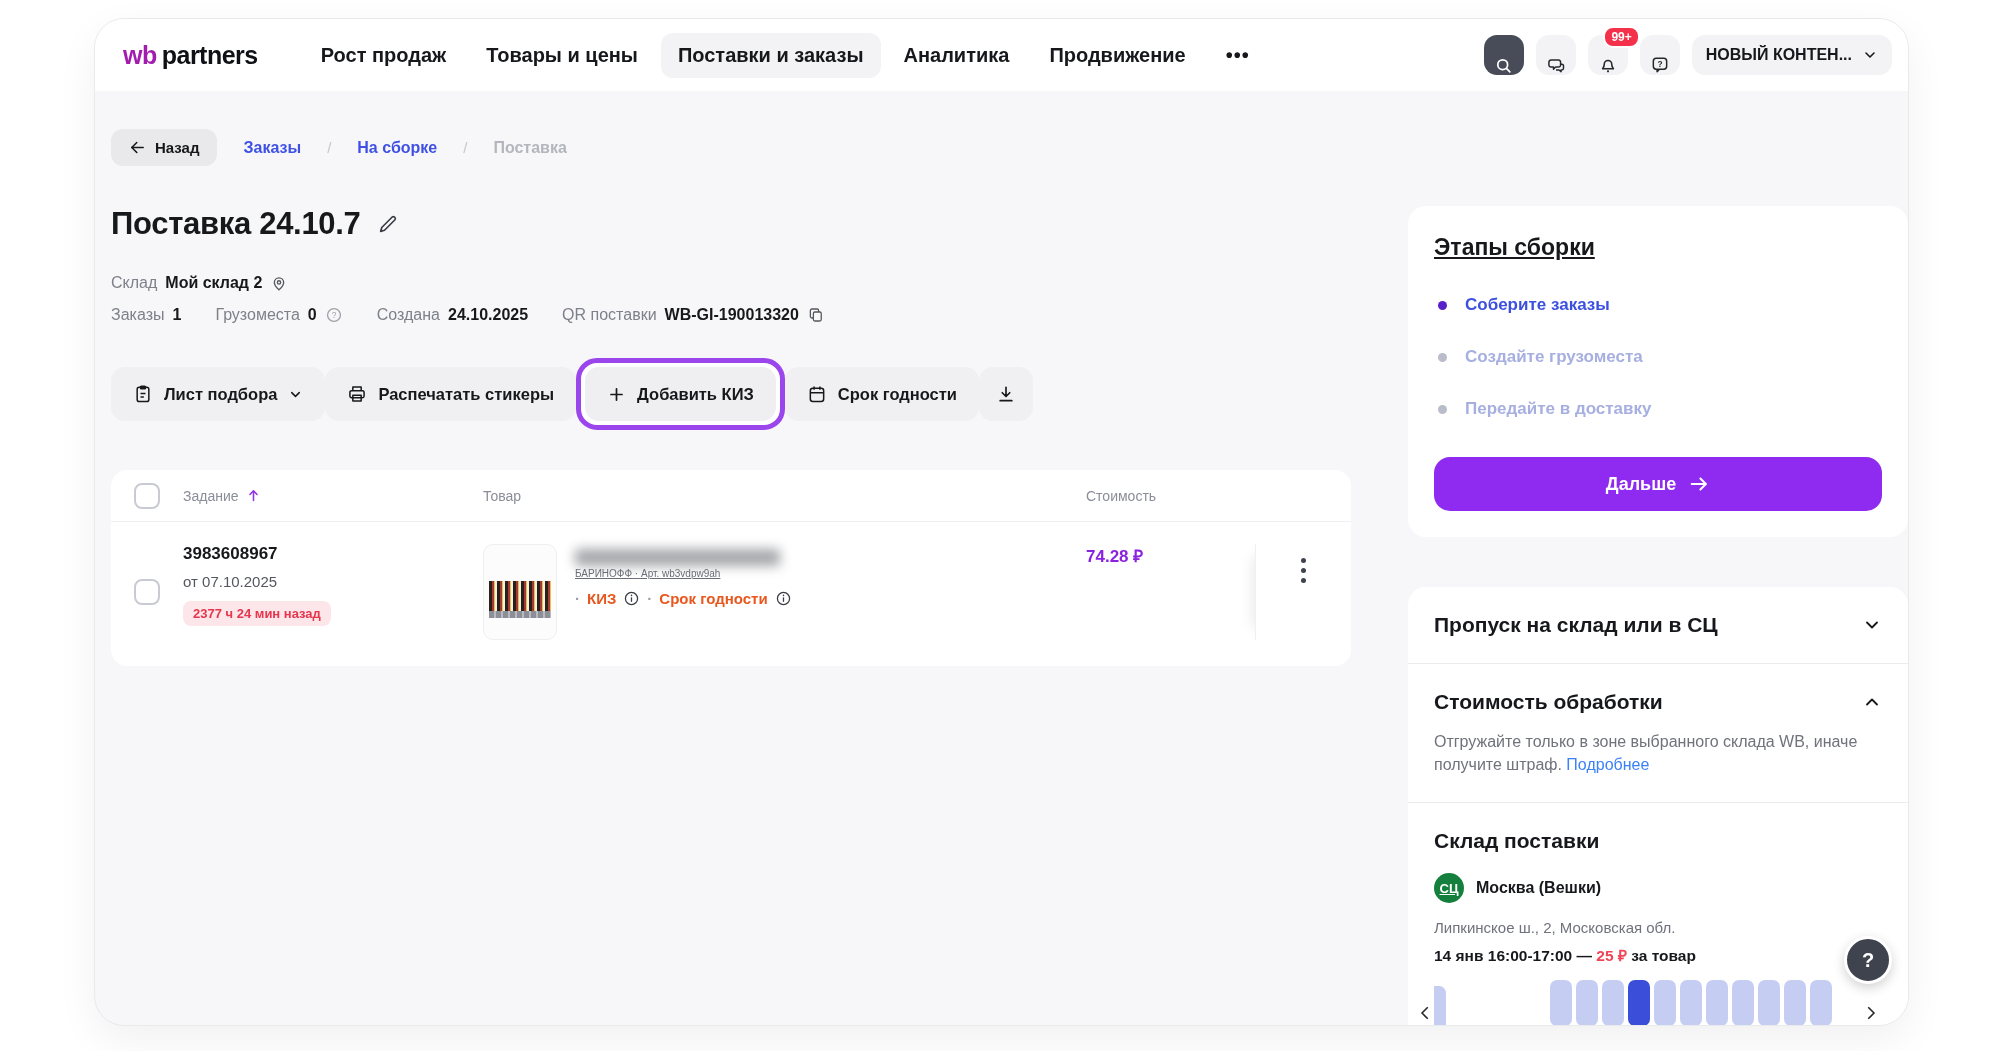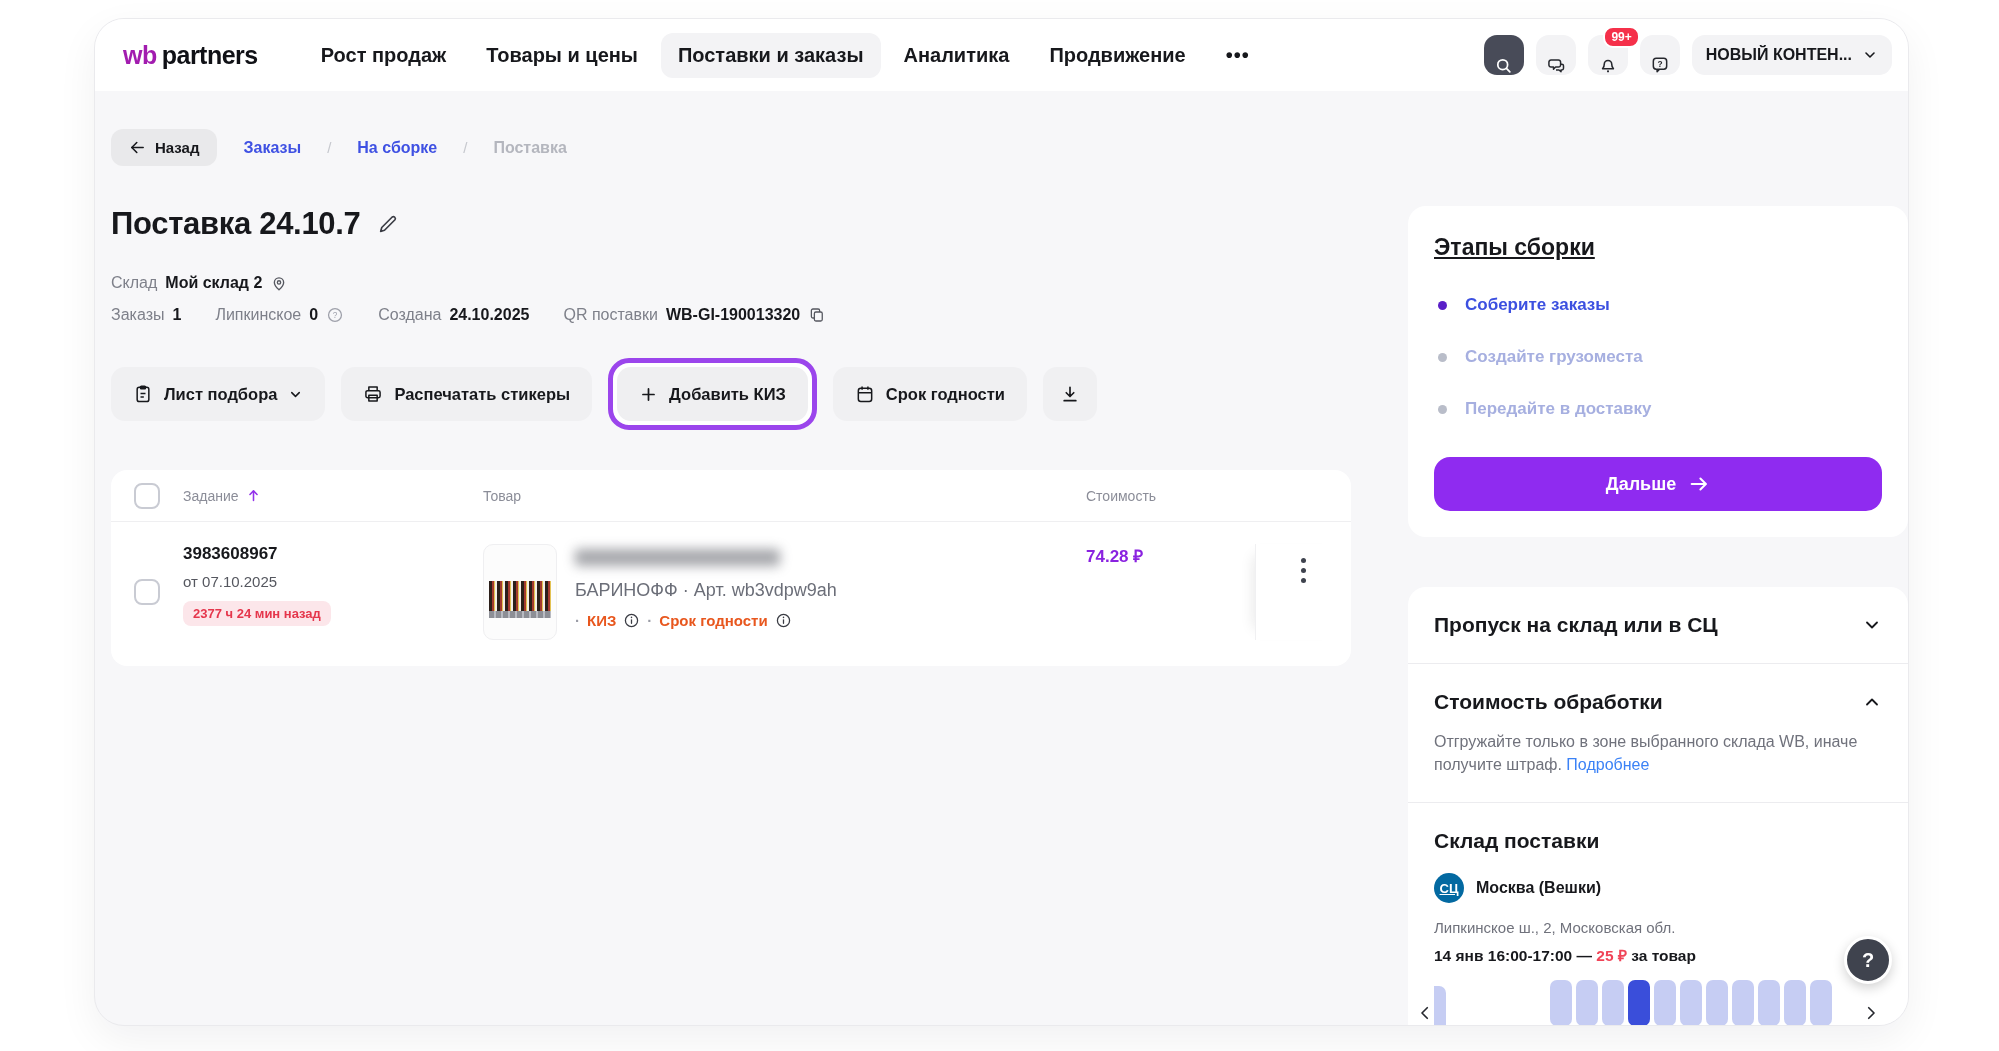--- a/index.html
+++ b/index.html
@@ -41,21 +41,21 @@
   .page-title { font-size:31px; font-weight:700; letter-spacing:-.3px; }
   .edit-ic { color:#3a3c44; cursor:pointer; display:flex; }
   .meta1 { margin-top:32px; display:flex; align-items:center; gap:8px; font-size:16px; }
   .meta2 { margin-top:14px; display:flex; align-items:center; gap:34px; font-size:16px; }
   .mlabel { color:#7e808a; }
   .mval { font-weight:700; }
   .mgroup { display:flex; align-items:center; gap:8px; }
   .ghost-ic { color:#9ea0aa; display:flex; cursor:pointer; }
 
   
-  .toolbar { margin-top:34px; display:flex; align-items:center; gap:16px; }
+  .toolbar { margin-top:34px; display:flex; align-items:center; }
   .tbtn { height:54px; background:#f0f0f2; border:none; border-radius:14px; padding:0 22px; font-size:16.5px; font-weight:700; font-family:inherit; color:#17181c; display:flex; align-items:center; gap:11px; cursor:pointer; white-space:nowrap; }
   .tbtn svg { flex:0 0 auto; }
   .hl-ring { border:5px solid #9b45ec; border-radius:21px; padding:4px; background:#fff; }
   .hl-ring .tbtn { background:#efeff1; }
   .tbtn.icon-only { width:54px; padding:0; justify-content:center; }
 
   
   .table-card { margin-top:40px; background:#fff; border-radius:16px; overflow:hidden; }
   .trow { display:flex; }
   .thead { height:52px; align-items:center; border-bottom:1px solid #efeff1; color:#8b8d98; font-size:14px; }
@@ -71,21 +71,21 @@
   .task-id { font-size:17px; font-weight:700; }
   .task-date { margin-top:9px; font-size:15px; color:#55575f; }
   .task-badge { display:inline-block; margin-top:11px; background:#fce6ea; color:#e5364c; font-size:13px; font-weight:700; padding:5px 10px; border-radius:8px; }
   .prod { display:flex; gap:18px; }
   .thumb { width:74px; height:96px; border-radius:10px; background:#fcfcfc; border:1px solid #efeff1; position:relative; overflow:hidden; flex:0 0 auto; }
   .thumb .bottles { position:absolute; left:5px; right:5px; top:36px; height:30px;
     background:repeating-linear-gradient(90deg,#2b1f1a 0 3px,#a33b2e 3px 5px,#e3c253 5px 6px,#f3efe6 6px 8px); }
   .thumb .base { position:absolute; left:5px; right:5px; top:66px; height:7px;
     background:repeating-linear-gradient(90deg,#8d8f96 0 5px,#b9bbc2 5px 7px); }
   .blur-name { width:205px; height:17px; margin-top:5px; background:#5c5e66; border-radius:3px; filter:blur(6px); opacity:.55; }
-  .prod-brand { margin-top:14px; font-size:18px; color:#6b6e78; }
+  .prod-brand { margin-top:2px; font-size:10px; color:#6b6e78;text-decoration:underline; }
   .prod-tags { margin-top:11px; display:flex; align-items:center; gap:7px; font-size:15px; }
   .tag-dot { color:#9a9ca6; font-weight:700; }
   .tag { color:#e8571e; font-weight:700; }
   .info-ic { color:#3a3c44; display:flex; cursor:pointer; }
   .price { padding-top:5px; font-size:17px; font-weight:700; color:#8a22e0; }
   .col-actions { border-left:1px solid #f0f0f2; align-self:stretch; box-shadow:-12px 0 14px -12px rgba(23,24,28,.12); }
   .kebab { margin-top:8px; display:flex; flex-direction:column; gap:5px; cursor:pointer; padding:6px; }
   .kebab i { width:5px; height:5px; border-radius:50%; background:#3f434e; }
 
   
@@ -103,21 +103,21 @@
 
   .info-card { margin-top:50px; border-radius:18px 18px 0 0; }
   .section { padding:26px; }
   .section + .section { border-top:1px solid #ececef; }
   .sec-head { display:flex; align-items:center; justify-content:space-between; cursor:pointer; }
   .sec-title { font-size:21px; font-weight:700; }
   .sec-chev { color:#17181c; display:flex; }
   .sec-text { margin-top:16px; font-size:16px; color:#70727c; line-height:1.45; }
   .sec-link { color:#3b82f6; cursor:pointer;margin-top:24px; }
   .wh-row { margin-top:20px; display:flex; align-items:center; gap:12px; }
-  .sc-badge { width:30px; height:30px; border-radius:50%; background:#0369a1; color:#fff; font-size:13px; font-weight:700; display:flex; align-items:center; justify-content:center;text-decoration:underline; }
+  .sc-badge { width:30px; height:30px; border-radius:50%; background:#15803d; color:#fff; font-size:13px; font-weight:700; display:flex; align-items:center; justify-content:center;text-decoration:underline; }
   .wh-name { font-size:16px; font-weight:700; }
   .wh-addr { margin-top:16px; font-size:15px; color:#70727c; }
   .wh-slotline { margin-top:8px; font-size:15.5px; font-weight:700; }
   .slot-price { color:#f04457; }
   .slots-area { position:relative; margin-top:14px; height:46px; }
   .slot-track { position:absolute; left:116px; top:0; display:flex; gap:4px; }
   .slot { width:22px; height:46px; border-radius:7px; background:#c6cdf3; cursor:pointer; }
   .slot.active { background:#3a4eda; }
   .slot.partial { position:absolute; left:0; top:6px; width:12px; border-radius:0 7px 0 0; }
   .slot-nav { position:absolute; bottom:4px; color:#26282e; cursor:pointer; display:flex; }
@@ -232,21 +232,21 @@
             </svg>
         </span>
       </div>
 
       <div class="meta2">
         <div class="mgroup">
           <span class="mlabel">Заказы</span>
           <span class="mval">1</span>
         </div>
         <div class="mgroup">
-          <span class="mlabel">Липкинское</span>
+          <span class="mlabel">Грузоместа</span>
           <span class="mval">0</span>
           <span class="ghost-ic">
             <svg width="18" height="18" viewBox="0 0 24 24" fill="none" stroke="currentColor" stroke-width="1.7">
                 <circle cx="12" cy="12" r="8.6"></circle>
                 <text x="12" y="16" font-size="11" text-anchor="middle" fill="currentColor" stroke="none" font-family="Liberation Sans, sans-serif">?</text>
               </svg>
           </span>
         </div>
         <div class="mgroup">
           <span class="mlabel">Создана</span>

